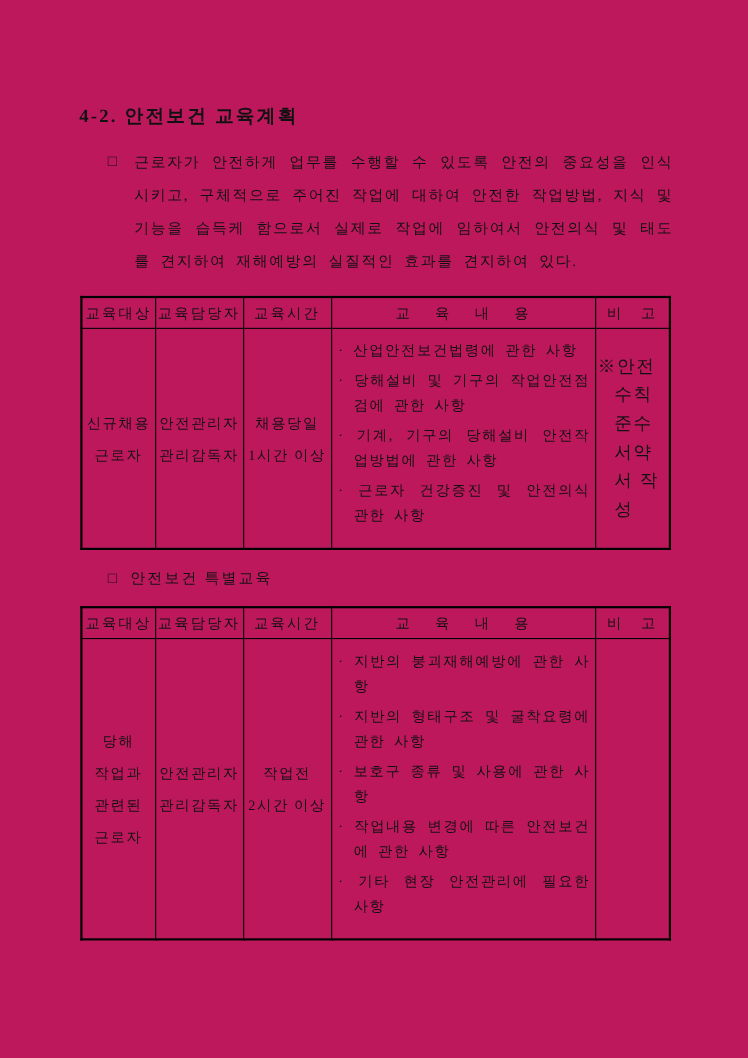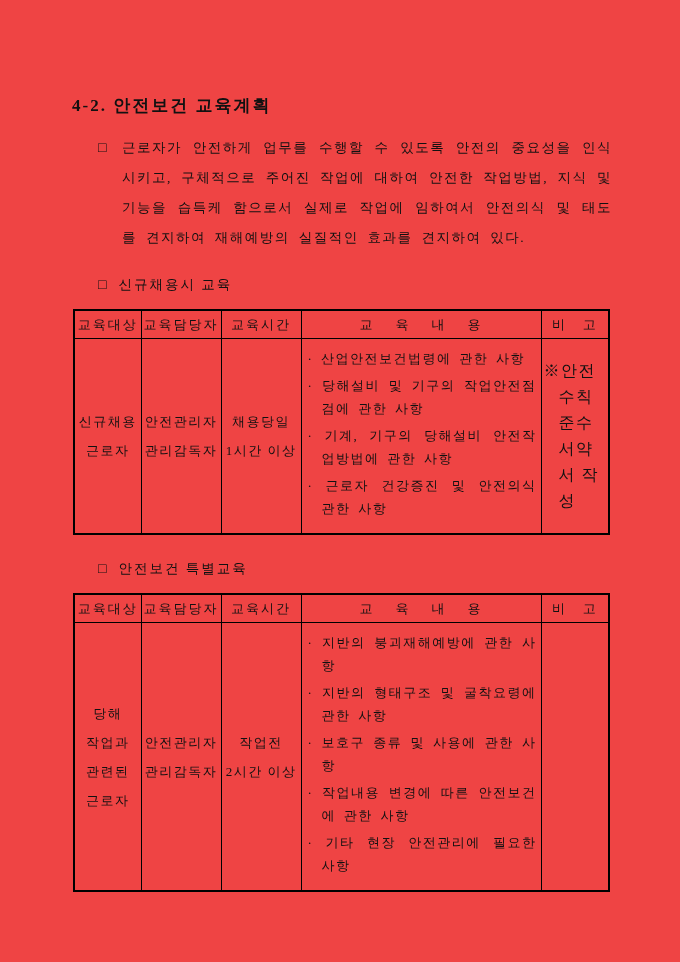--- a/index.html
+++ b/index.html
@@ -1,20 +1,20 @@
 <!DOCTYPE html>
 <html><head>
 <meta charset="utf-8">
 <style>
   html,body{margin:0;padding:0;background:#e8e8e8;}
   .page{
     position:relative;
     width:680px;height:962px;
     margin:0 auto;
-    background:#ef4444;
+    background:#be185d;
     box-sizing:border-box;
     padding-top:95px;
     font-family:"Liberation Serif","DejaVu Serif",serif;
     color:#111111;
     overflow:hidden;
   }
   .doc-title{
     margin:0 0 0 72px;
     font-size:17px;
     font-weight:bold;
@@ -59,21 +59,21 @@
     font-size:14px;
   }
   .sub-heading.second{margin-top:33px;}
   table.edu-table{
     margin:16px 0 0 73px;
     width:535px;
     border-collapse:collapse;
     table-layout:fixed;
     border:2px solid #000;
   }
-  table.edu-table + .sub-heading{margin-top:25px;}
+  table.edu-table + .sub-heading{margin-top:17px;}
   .edu-table th,.edu-table td{
     border:1px solid #000;
     font-weight:normal;
     font-size:13px;
     color:#111;
     padding:0;
     overflow:hidden;
   }
   .edu-table th{
     height:27px;
@@ -88,21 +88,21 @@
   .col-note{width:68px;}
   td.cell-center{
     text-align:center;
     vertical-align:middle;
     white-space:pre-line;
     line-height:29px;
     letter-spacing:1.5px;
   }
   td.cell-content{
     vertical-align:middle;
-    padding:4px 4px 9px 6px;
+    padding:4px 4px 14px 6px;
   }
   .bullet-item{
     padding-left:14px;
     text-indent:-14px;
     text-align:justify;
     letter-spacing:1.5px;
     word-spacing:3px;
     line-height:23px;
     margin:4px 0;
   }
@@ -127,23 +127,20 @@
 
   <h1 class="doc-title">4-2. 안전보건 교육계획</h1>
 
 
   <div class="purpose-para">
     <span class="cbx-hang">□</span>
     <span class="purpose-text">근로자가 안전하게 업무를 수행할 수 있도록 안전의 중요성을 인식시키고, 구체적으로 주어진 작업에 대하여 안전한 작업방법, 지식 및 기능을 습득케 함으로서 실제로 작업에 임하여서 안전의식 및 태도를 견지하여 재해예방의 실질적인 효과를 견지하여 있다.</span>
   </div>
 
 
-  <div class="sub-heading">
-    <span class="cbx">□</span><span>신규채용시 교육</span>
-  </div>
 
   <table class="edu-table">
     <colgroup>
       <col class="col-target">
         <col class="col-trainer">
         <col class="col-time">
         <col class="col-content">
         <col class="col-note">
     </colgroup>
     <tbody>

